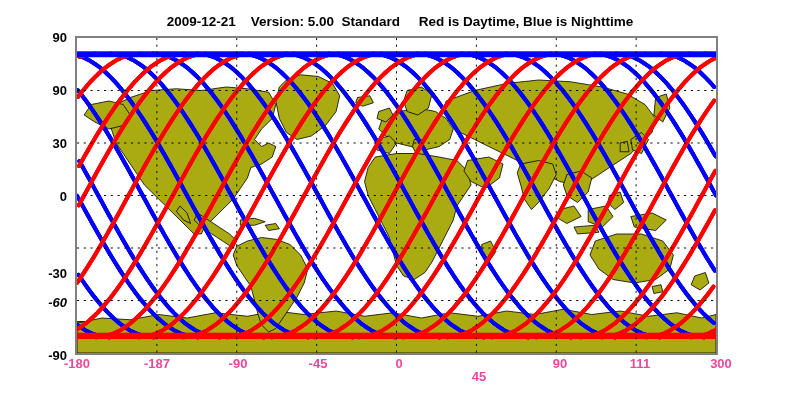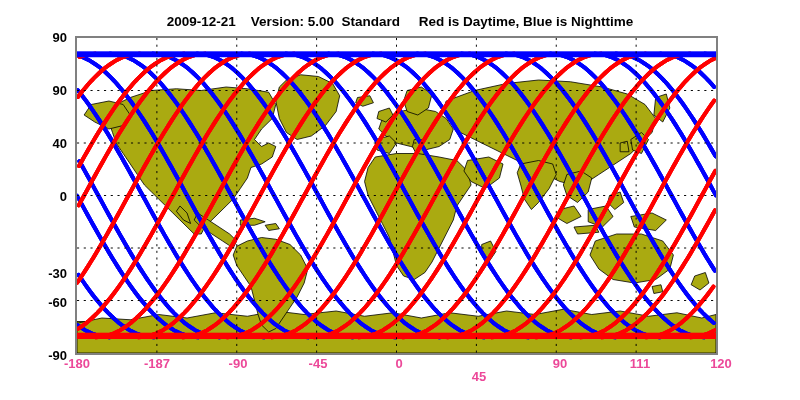--- a/index.html
+++ b/index.html
@@ -310,32 +310,32 @@
             <line x1="0" y1="150" x2="360" y2="150"></line>
           </g>
         </g>
       </svg>
     </div>
   </div>
 
   <div id="ylabels">
     <div class="ylab" style="left:31px;top:31px;">90</div>
     <div class="ylab" style="left:31px;top:84px;">90</div>
-    <div class="ylab" style="left:31px;top:137px;">40</div>
+    <div class="ylab" style="left:31px;top:137px;">30</div>
     <div class="ylab" style="left:31px;top:190px;">0</div>
     <div class="ylab" style="left:31px;top:243px;margin-top:24px;">-30</div>
-    <div class="ylab" style="left:31px;top:296px;">-60</div>
+    <div class="ylab" style="left:31px;top:296px;font-style:italic;">-60</div>
     <div class="ylab" style="left:31px;top:349px;">-90</div>
   </div>
 
   <div id="xlabels">
     <div class="xlab" style="left:47px;top:357px;">-180</div>
     <div class="xlab" style="left:127px;top:357px;">-187</div>
     <div class="xlab" style="left:208px;top:357px;">-90</div>
     <div class="xlab" style="left:288px;top:357px;">-45</div>
     <div class="xlab" style="left:369px;top:357px;">0</div>
     <div class="xlab" style="left:449px;top:357px;margin-top:13px;">45</div>
     <div class="xlab" style="left:530px;top:357px;">90</div>
     <div class="xlab" style="left:610px;top:357px;">111</div>
-    <div class="xlab" style="left:691px;top:357px;">120</div>
+    <div class="xlab" style="left:691px;top:357px;">300</div>
   </div>
 
 </div>
 
 </body></html>

